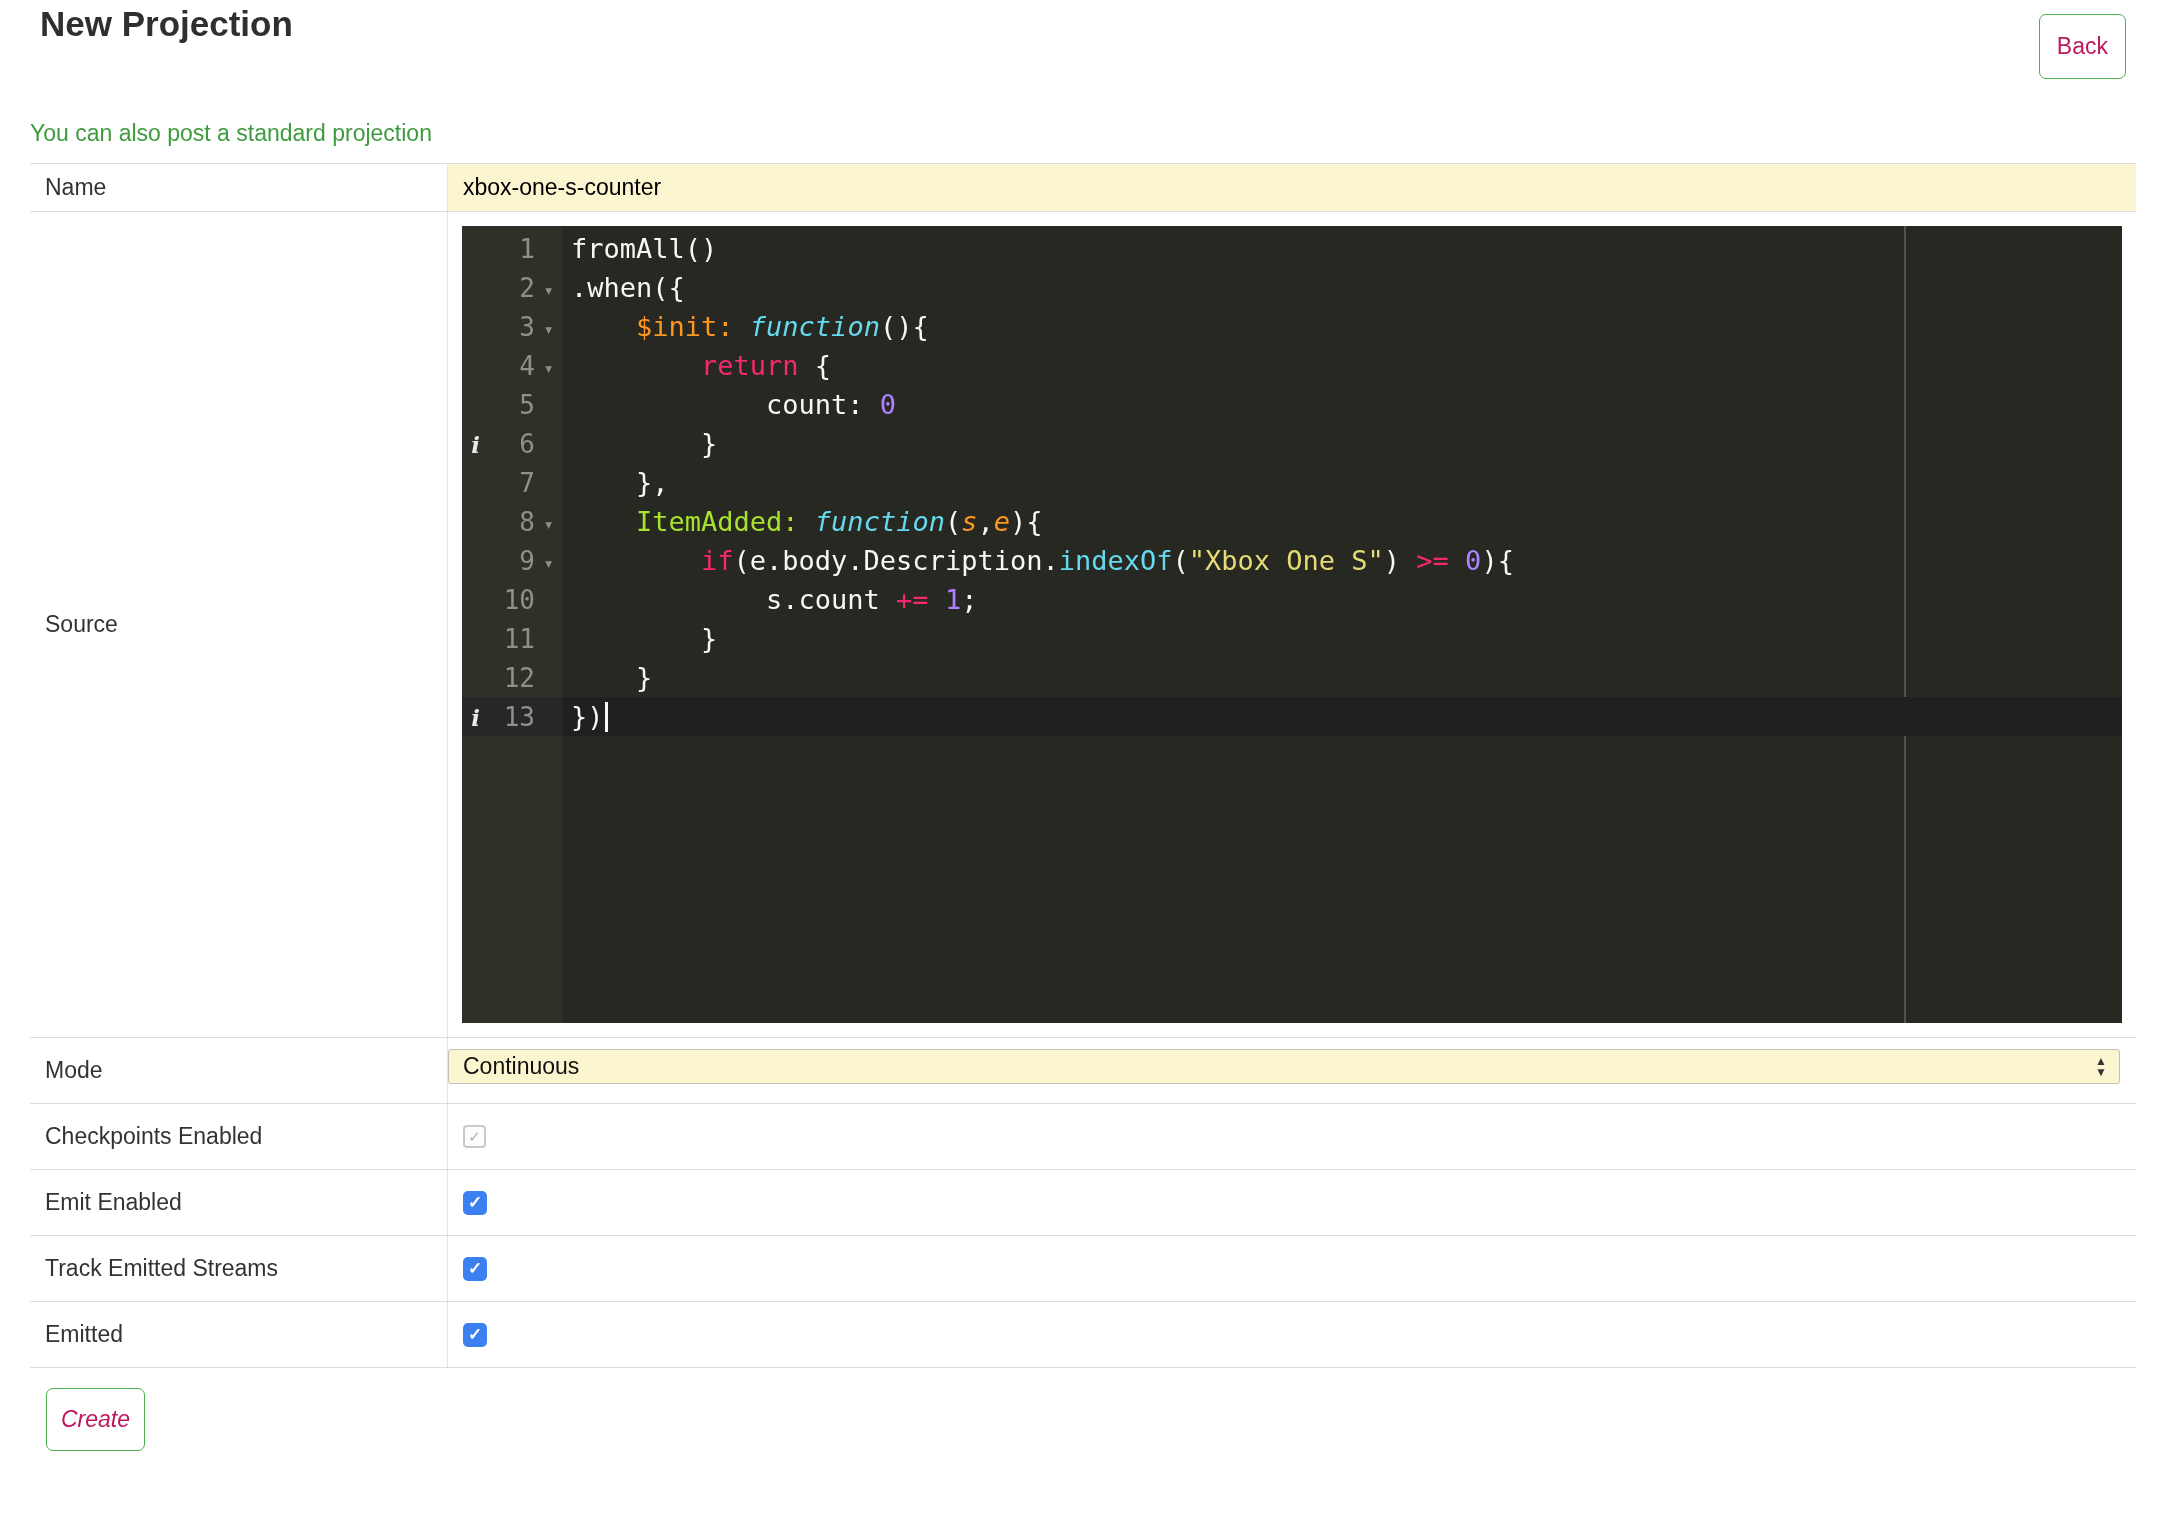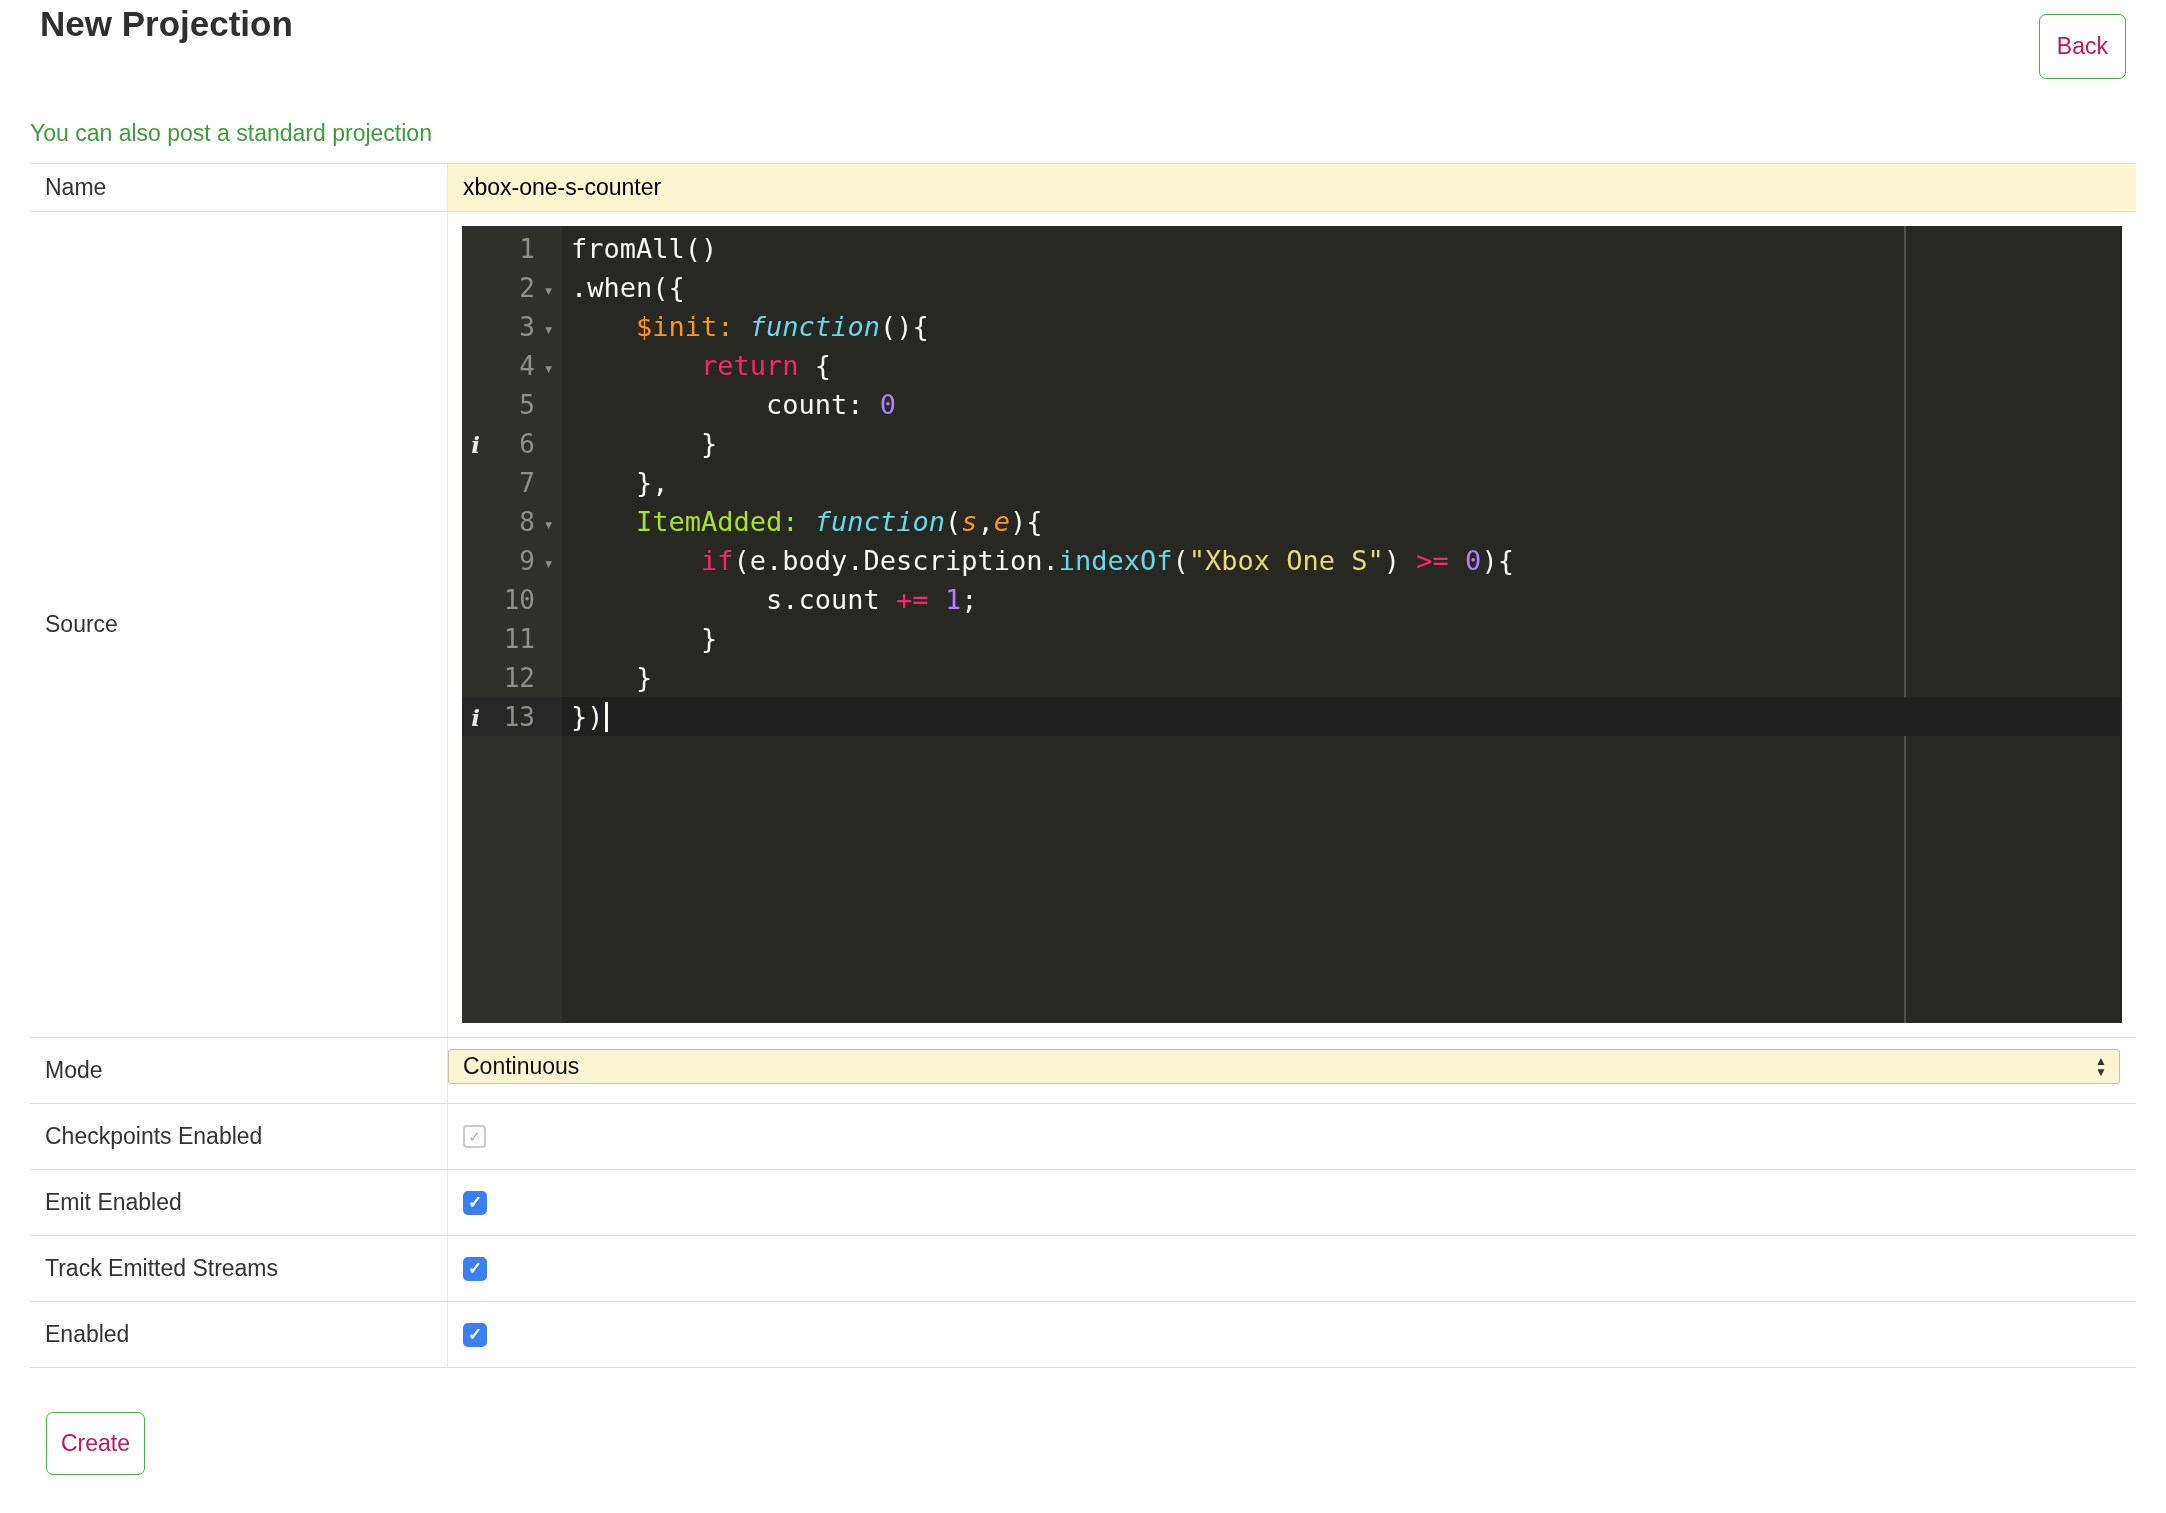--- a/index.html
+++ b/index.html
@@ -131,21 +131,21 @@
   .checkbox.checked::after { content: "✓"; color: #fff; font-size: 17px; font-weight: bold; }
   .checkbox.disabled {
     width: 23px; height: 23px;
     background: #fcfcfc;
     border: 2px solid #cacaca;
     border-radius: 4px;
   }
   .checkbox.disabled.checked { background: #fcfcfc; }
   .checkbox.disabled.checked::after { color: #aeaeae; font-size: 15px; font-weight: normal; }
 
-  .create-btn { margin: 44px 0 0 16px; padding: 19px 14px; }
+  .create-btn { margin: 20px 0 0 16px; padding: 19px 14px; font-style: italic; }
 </style>
 </head>
 <body>
 
 <div class="page">
 
   <div class="header">
     <h1 class="page-title">New Projection</h1>
     <button class="btn back-btn">Back</button>
   </div>
@@ -281,21 +281,21 @@
     </div>
 
     <div class="row row-check">
       <div class="cell label">Track Emitted Streams</div>
       <div class="cell value check-value">
         <span class="checkbox checked"></span>
       </div>
     </div>
 
     <div class="row row-check">
-      <div class="cell label">Enabled</div>
+      <div class="cell label">Emitted</div>
       <div class="cell value check-value">
         <span class="checkbox checked"></span>
       </div>
     </div>
 
   </div>
 
   <button class="btn create-btn">Create</button>
 
 </div>

